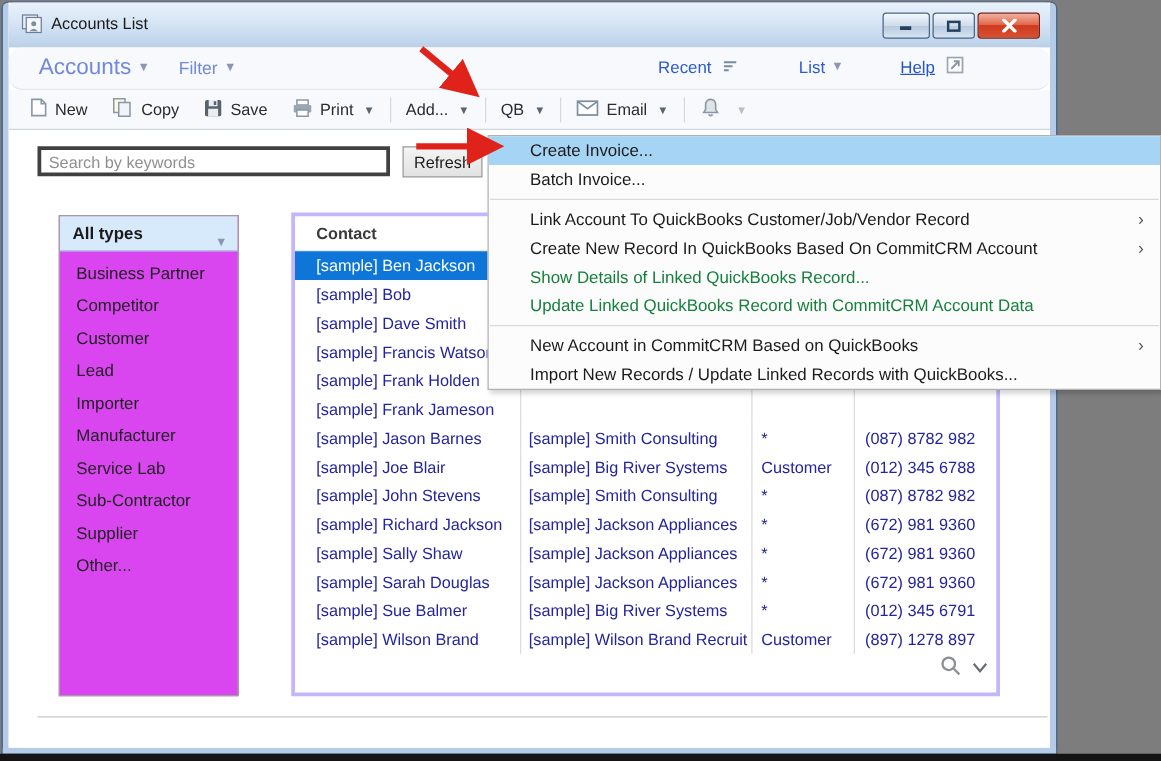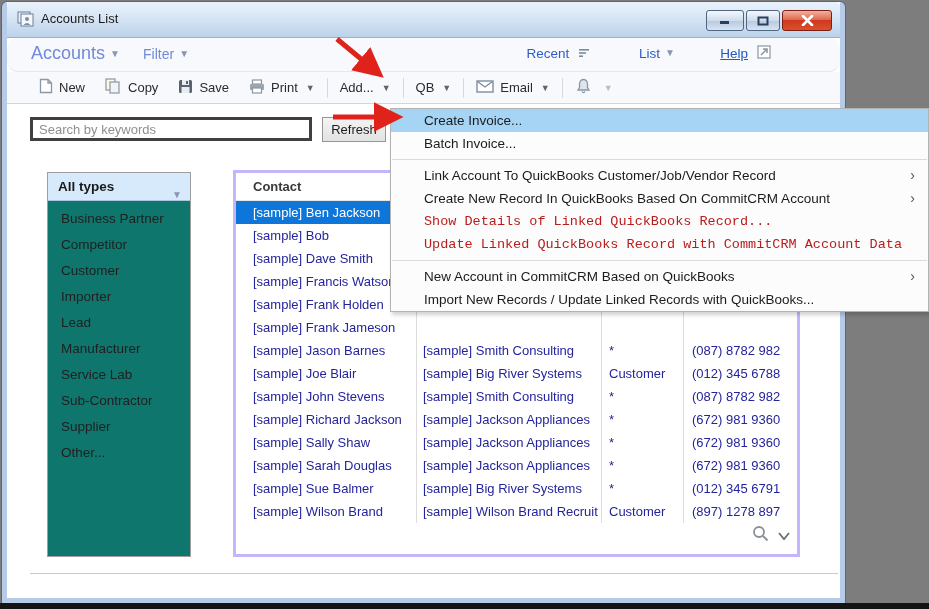--- a/index.html
+++ b/index.html
@@ -34,42 +34,42 @@
   .lbl-accounts { position:absolute; left:24px; top:5px; font-size:18px; color:#7289d9; }
   .lbl-filter { position:absolute; left:136px; top:8px; font-size:14px; color:#7289d9; }
   .caret { display:inline-block; font-size:10px; color:#8a96b5; vertical-align:2px; margin-left:5px; }
   .lbl-recent { position:absolute; right:250px; top:8px; font-size:13.5px; color:#2d5bc8; }
   .lbl-list { position:absolute; right:165px; top:8px; font-size:13.5px; color:#2d5bc8; }
   .lbl-help { position:absolute; right:92px; top:8px; font-size:13.5px; color:#2456c6; text-decoration:underline; }
   .popout { position:absolute; right:68px; top:7px; }
 
   
   .toolbar { height:32px; background:#f7f9fc; border-bottom:1px solid #cfd6de;
-    display:flex; align-items:center; padding-left:26px; position:relative; }
+    display:flex; align-items:center; padding-left:11px; position:relative; }
   .tbtn { display:flex; align-items:center; gap:6px; font-size:13px; color:#2b2b2b;
     padding:3px 6px; border-radius:2px; white-space:nowrap; }
   .tbtn .da { font-size:9px; color:#5a6570; margin-left:2px; }
   .tsep { width:1px; height:20px; background:#d4d9df; margin:0 6px; }
   .bell-da { font-size:9px; color:#b7bec6; margin-left:6px; }
 
   
   .content { position:relative; width:833px; height:494px; background:#fff; }
 
   .search-input { position:absolute; left:23px; top:13px; width:282px; height:24px;
     border:3px solid #404040; font-size:13px; color:#222; padding:0 6px; outline:none;
     font-family:"Liberation Sans", sans-serif; }
   .search-input::placeholder { color:#8f8f8f; }
   .refresh-btn { position:absolute; left:315px; top:13px; width:64px; height:25px;
     border:1px solid #969696; background:linear-gradient(#f4f4f4,#e2e2e2); font-size:13px; color:#1c1c1c;
     font-family:"Liberation Sans", sans-serif; }
   .panel-bottom-line { position:absolute; left:23px; top:469px; width:808px; height:1px; background:#c9c9c9; }
 
   
   .sidebox { position:absolute; left:40px; top:68px; width:144px; height:385px;
-    border:1px solid #9f9f9f; background:#0f766e; }
+    border:1px solid #9f9f9f; background:#d946ef; }
   .side-head { height:28px; background:#d7eafb; border-bottom:1px solid #a9c7e2;
     font-size:13.5px; font-weight:bold; color:#1a1a1a; line-height:28px; padding-left:10px; position:relative; }
   .side-head .caret { position:absolute; right:8px; top:8px; }
   .side-items { padding-top:5px; }
   .side-item { font-size:13.5px; color:#1f1f1f; line-height:26px; padding-left:13px; }
 
   
   .tablebox { position:absolute; left:226px; top:66px; width:567px; height:387px;
     border:3px solid #c4b5fd; background:#fff; overflow:hidden; }
   .thead { height:28px; line-height:28px; font-size:13px; font-weight:bold; color:#3a3a3a;
@@ -82,21 +82,21 @@
   .c-phone { width:117px; padding-left:8px; }
   .trow.selected .c-contact { background:#0d76d8; color:#fff; }
   .tfoot-icons { position:absolute; right:6px; bottom:8px; display:flex; align-items:center; gap:8px; }
 
   
   .qbmenu { position:absolute; left:390px; top:108px; width:539px; background:#fcfcfc;
     border:1px solid #b3b3b3; box-shadow:2px 3px 4px rgba(0,0,0,.18); z-index:50; }
   .mitem { position:relative; height:23px; line-height:23px; font-size:13.5px; color:#1b1b1b;
     padding-left:33px; padding-right:26px; white-space:nowrap; overflow:hidden; }
   .mitem.highlighted { background:#a6d4f4; }
-  .mitem.disabled { color:#b91c1c;font-family:Liberation Mono, monospace; }
+  .mitem.disabled { color:#15803d; }
   .msub { position:absolute; right:13px; top:0; font-size:14px; color:#555; }
   .msep { height:9px; position:relative; }
   .msep::after { content:""; position:absolute; left:1px; right:1px; top:4px; height:1px; background:#dadada; }
 
   
   .arrows { position:absolute; inset:0; z-index:100; pointer-events:none; }
 
   .icon { display:inline-block; }
 </style>
 </head>
@@ -239,22 +239,22 @@
 
       <div class="sidebox">
         <div class="side-head">
           <span>All types</span>
           <span class="caret">▼</span>
         </div>
         <div class="side-items">
             <div class="side-item">Business Partner</div>
             <div class="side-item">Competitor</div>
             <div class="side-item">Customer</div>
+            <div class="side-item">Lead</div>
             <div class="side-item">Importer</div>
-            <div class="side-item">Lead</div>
             <div class="side-item">Manufacturer</div>
             <div class="side-item">Service Lab</div>
             <div class="side-item">Sub-Contractor</div>
             <div class="side-item">Supplier</div>
             <div class="side-item">Other...</div>
           </div>
       </div>
 
       <div class="tablebox">
         <div class="thead">Contact</div>

